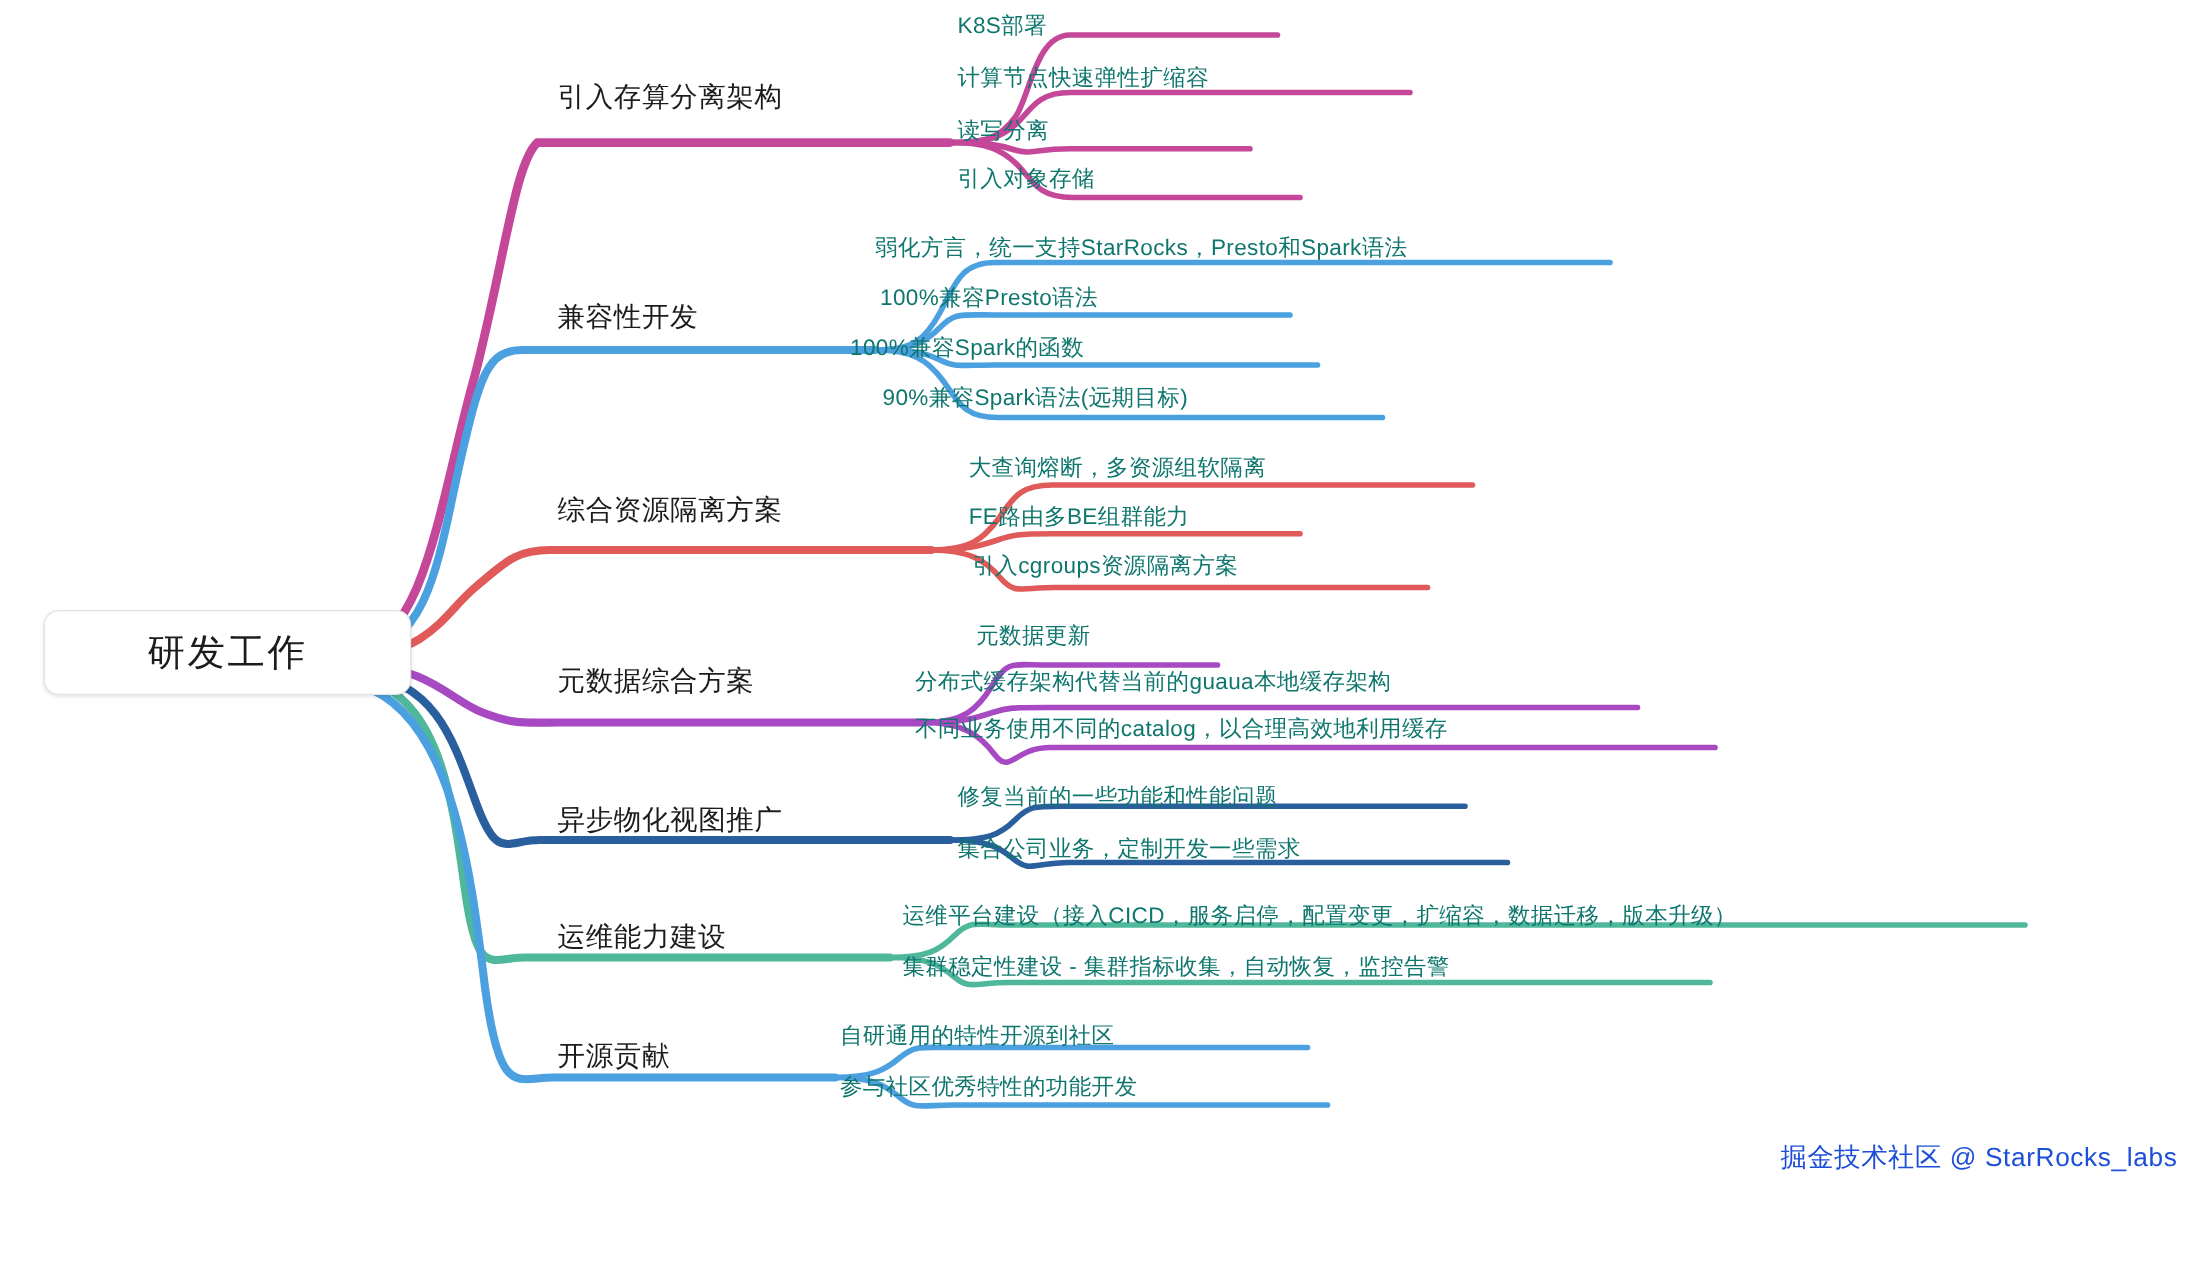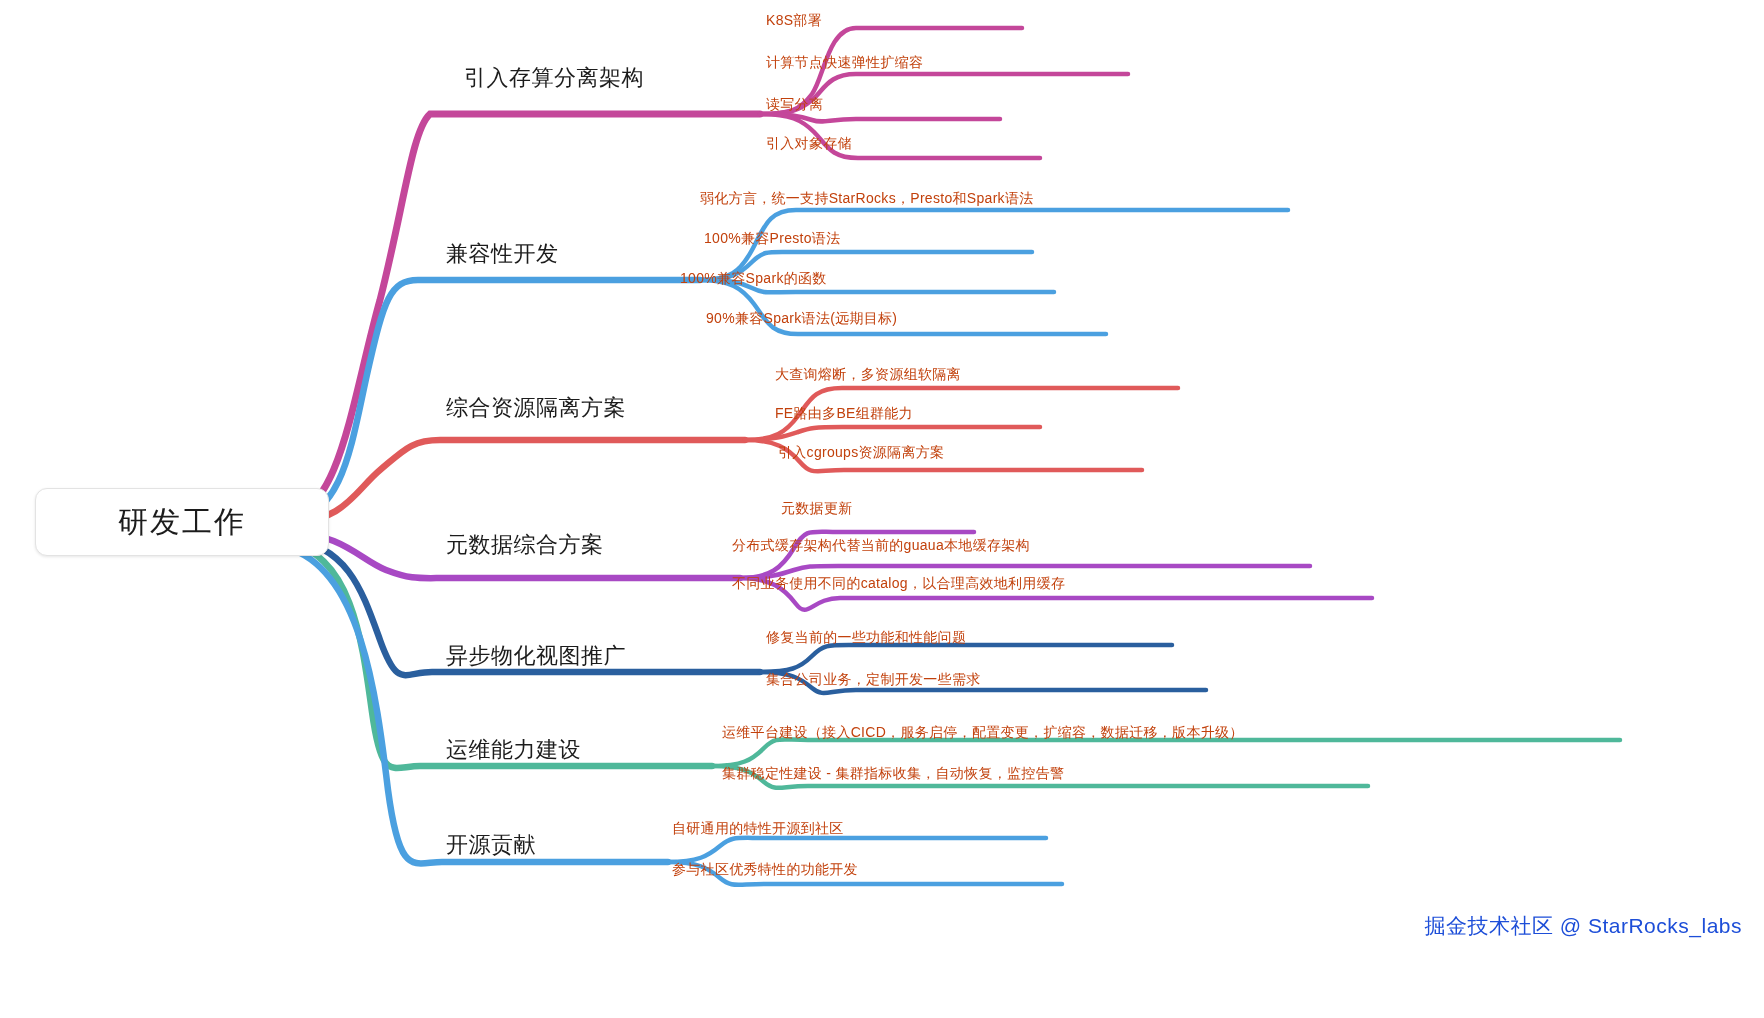--- a/index.html
+++ b/index.html
@@ -51,22 +51,22 @@
   .topic {
     position: absolute;
     font-size: 22px;
     color: #1c1c1c;
     white-space: nowrap;
     letter-spacing: 0.5px;
     line-height: 26px;
   }
   .leaf {
     position: absolute;
-    font-size: 14px;
-    color: #c2410c;
+    font-size: 18px;
+    color: #0f766e;
     white-space: nowrap;
     letter-spacing: 0.3px;
     line-height: 20px;
     text-align: right;
   }
   .watermark {
     position: absolute;
     right: 22px;
     bottom: 78px;
     font-size: 21px;
@@ -129,21 +129,21 @@
       <path d="M 668 862 C 698 862 708 856 720 846 C 732 836 736 838 764 838 L 1046 838" fill="none" stroke="#4ba0e0" stroke-width="4.5" stroke-linecap="round"></path>
       <path d="M 668 862 C 698 862 708 868 720 878 C 732 888 736 884 764 884 L 1062 884" fill="none" stroke="#4ba0e0" stroke-width="4.5" stroke-linecap="round"></path>
     </g>
 
   </svg>
 
   <div class="root-node">
     <span class="root-node-label">研发工作</span>
   </div>
 
-  <div class="topic" style="left:464px; top:65px;text-align:center;">引入存算分离架构</div>
+  <div class="topic" style="left:446px; top:65px;text-align:center;">引入存算分离架构</div>
   <div class="leaf" style="left:766px; top:10px;">K8S部署</div>
   <div class="leaf" style="left:766px; top:52px;">计算节点快速弹性扩缩容</div>
   <div class="leaf" style="left:766px; top:94px;">读写分离</div>
   <div class="leaf" style="left:766px; top:133px;">引入对象存储</div>
 
   <div class="topic" style="left:446px; top:241px;">兼容性开发</div>
   <div class="leaf" style="left:700px; top:188px;">弱化方言，统一支持StarRocks，Presto和Spark语法</div>
   <div class="leaf" style="left:704px; top:228px;">100%兼容Presto语法</div>
   <div class="leaf" style="left:680px; top:268px;">100%兼容Spark的函数</div>
   <div class="leaf" style="left:706px; top:308px;">90%兼容Spark语法(远期目标)</div>

